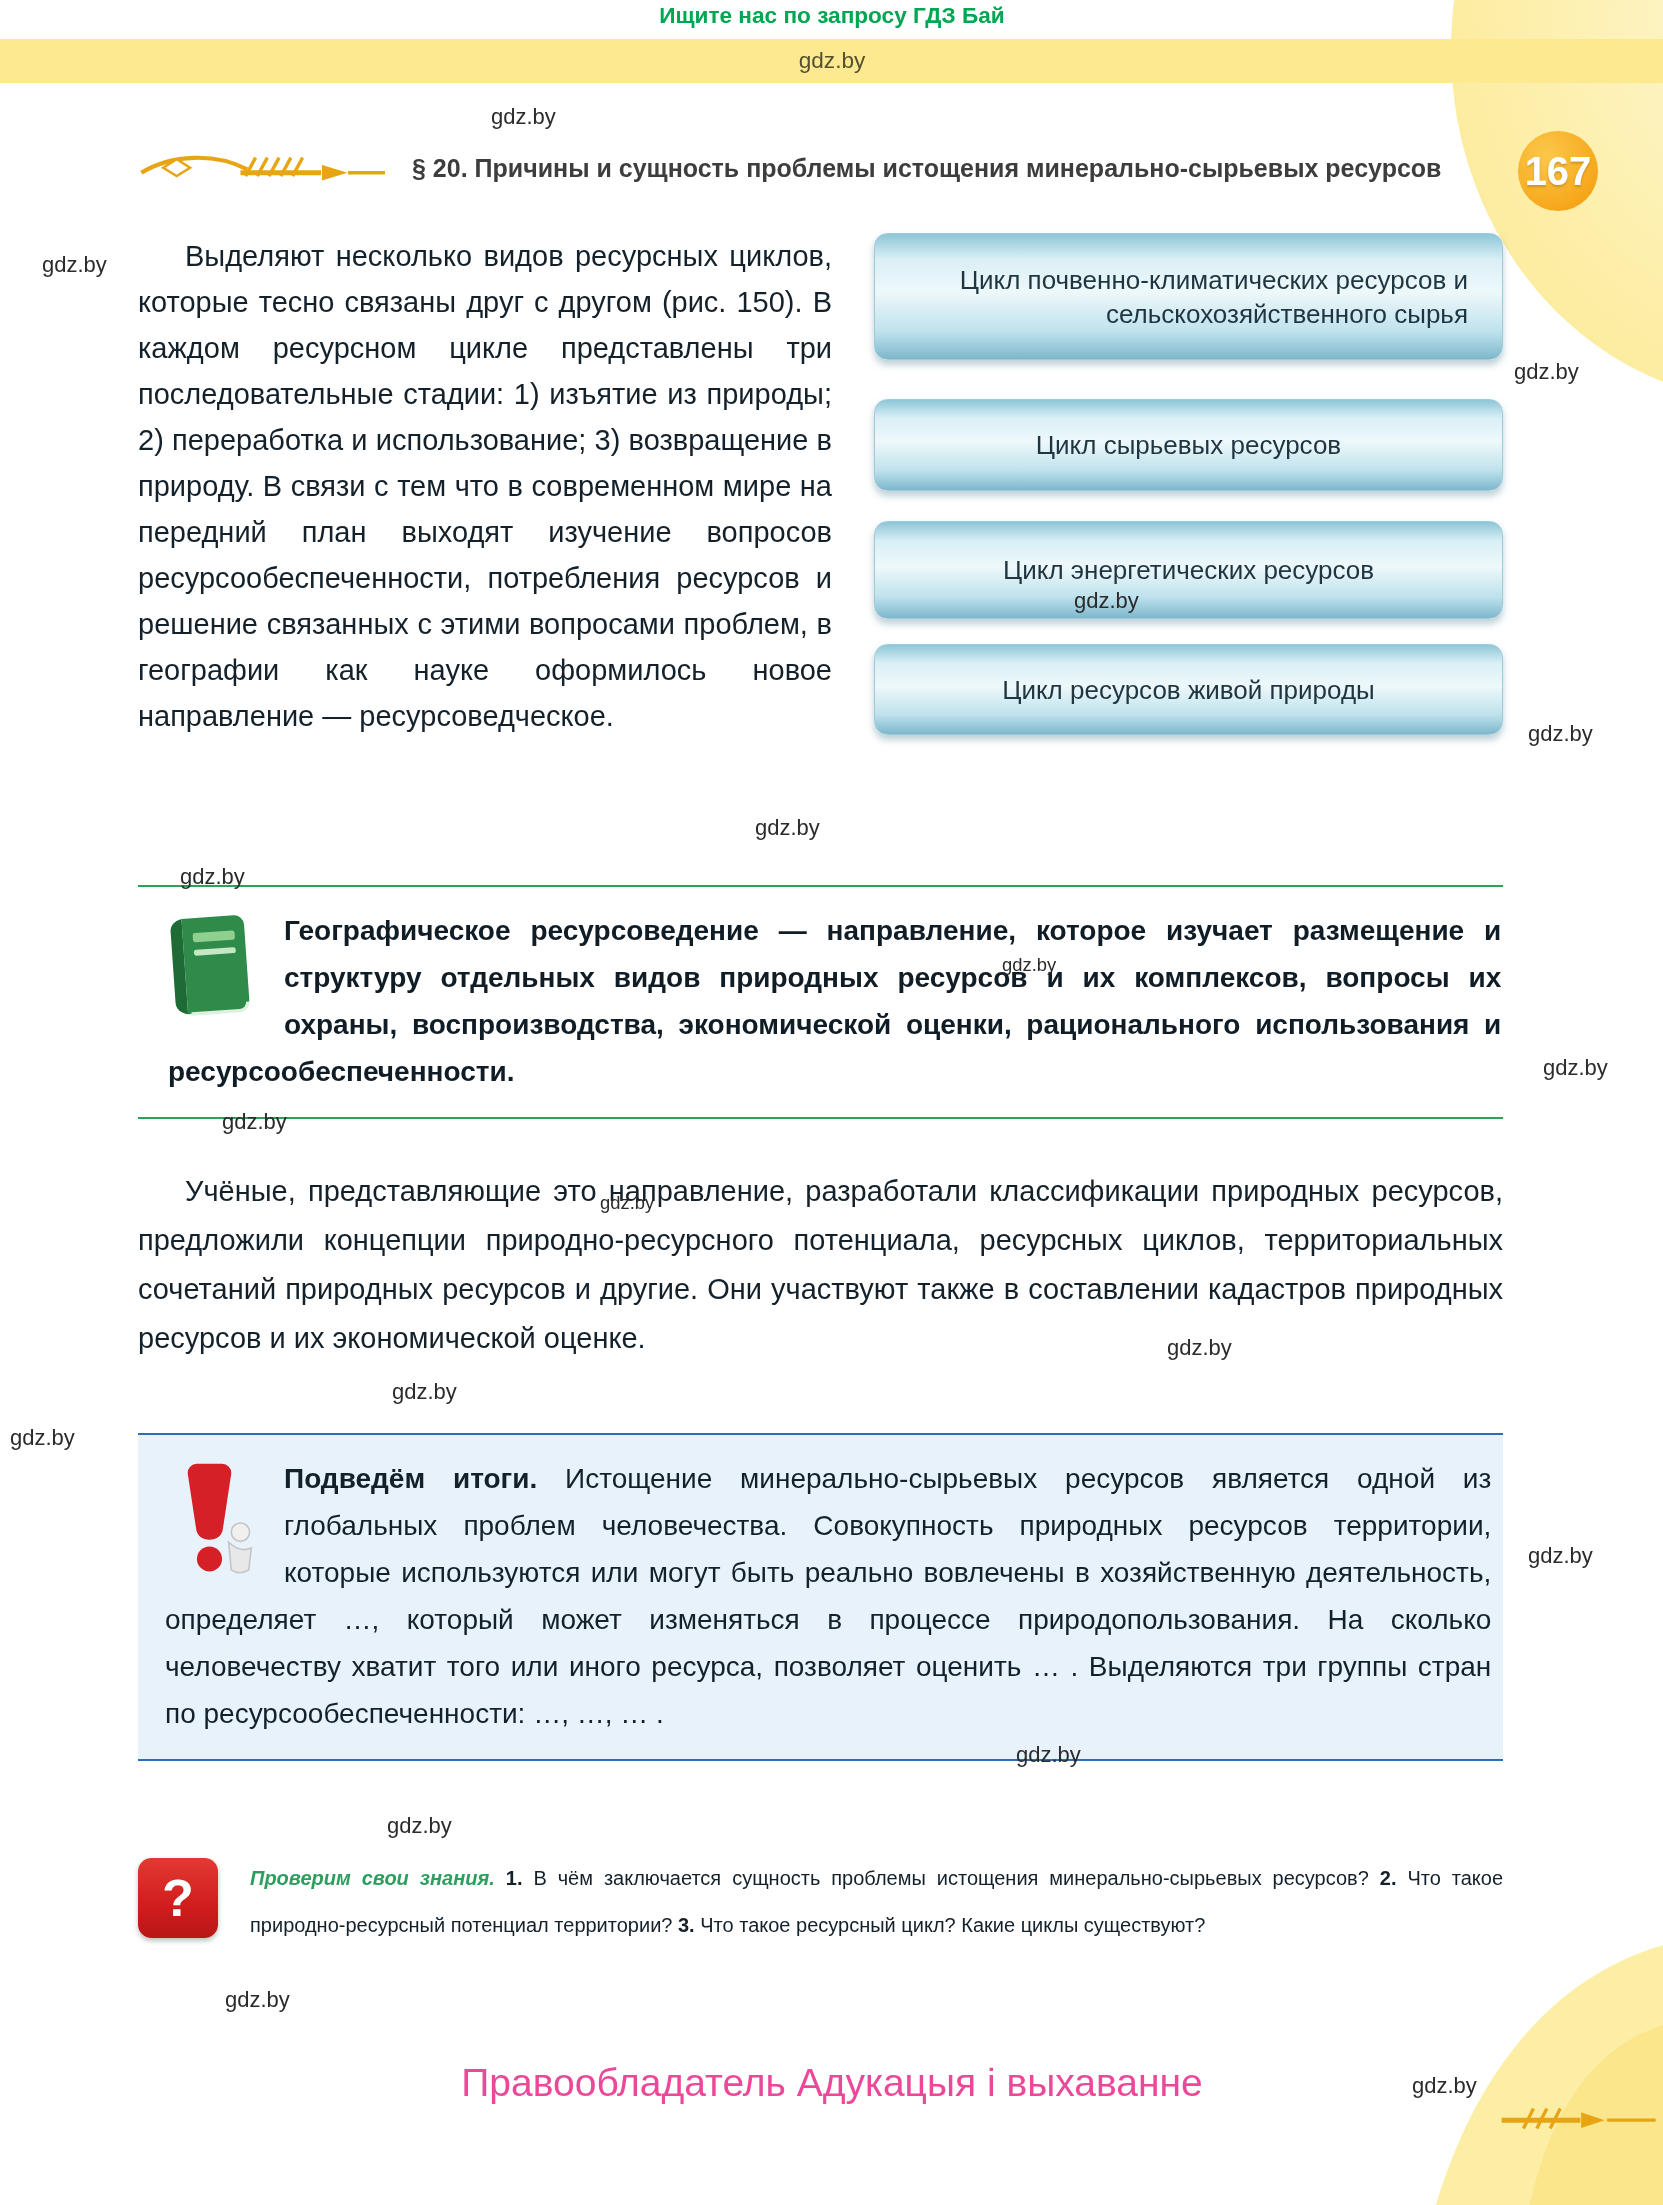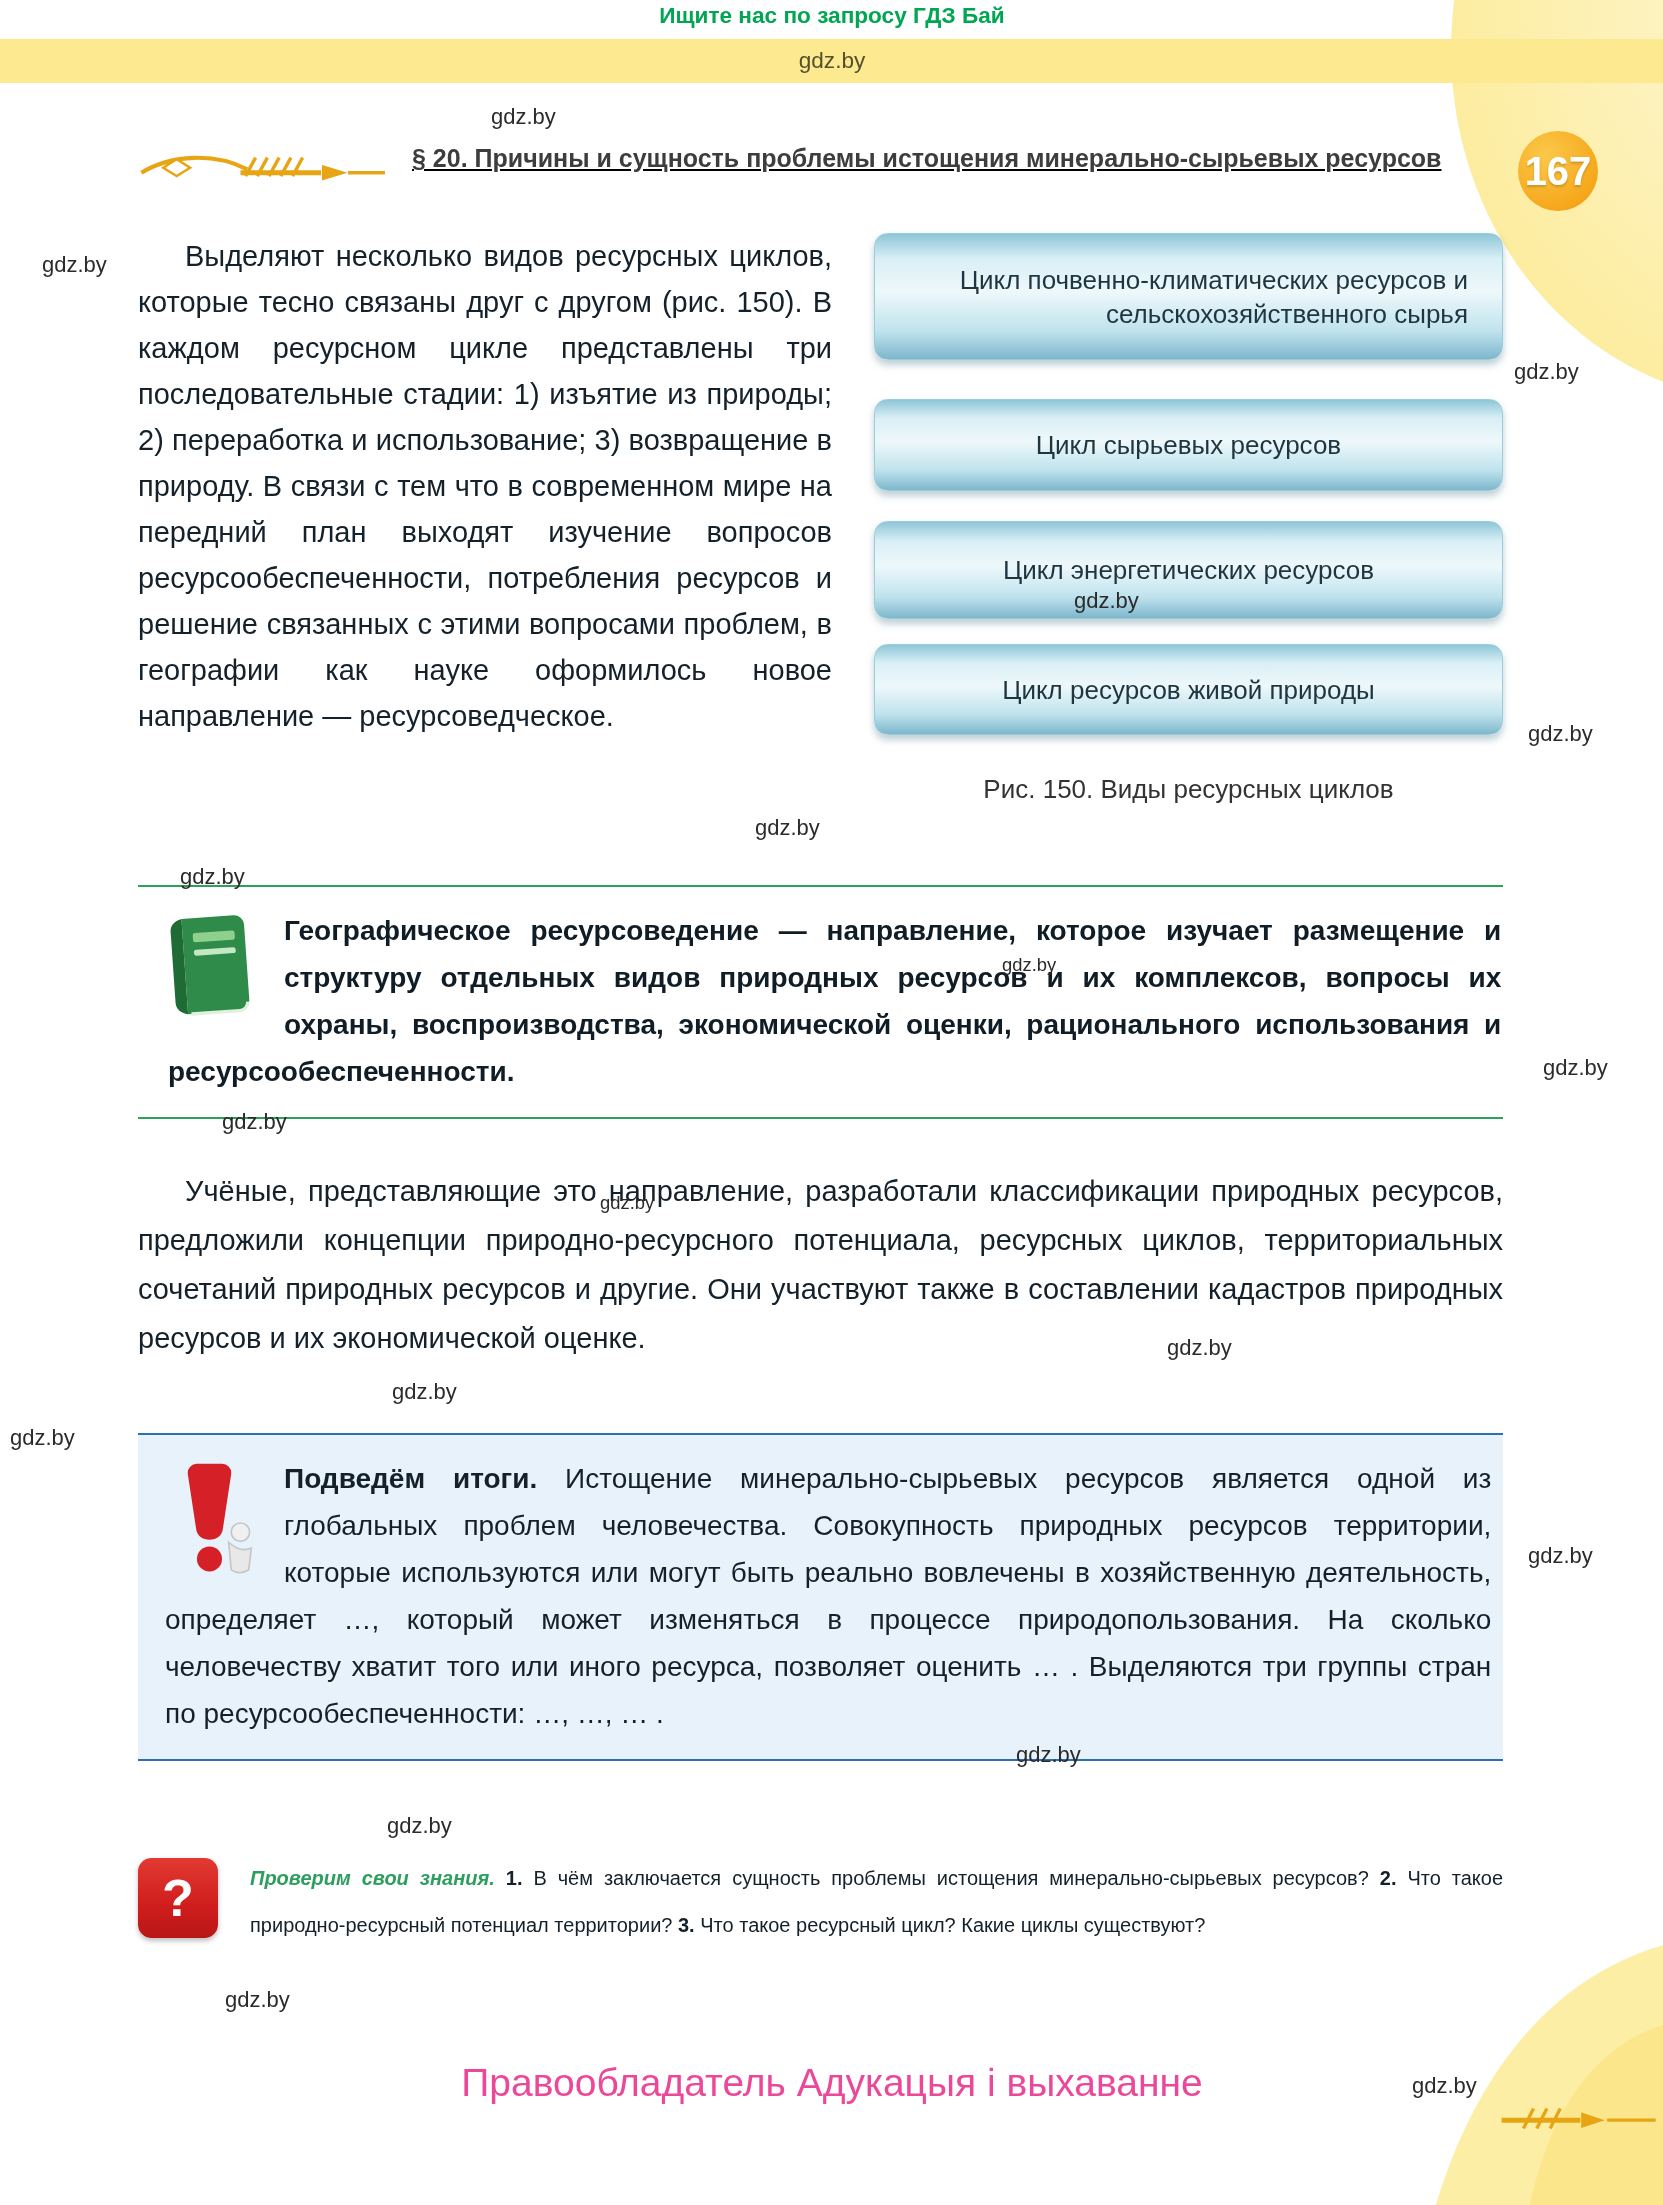--- a/index.html
+++ b/index.html
@@ -11,21 +11,21 @@
   .swoosh-top { position:absolute; left:1451px; top:-302px; width:637px; height:704px; border-radius:50%;
     background:radial-gradient(ellipse at 50% 45%, #fdf6d0 0%, #fdeea6 62%, #fbe88e 100%); z-index:0; }
   .swoosh-bottom { position:absolute; right:0; bottom:0; z-index:0; }
   .bottom-ornament { position:absolute; right:5px; top:2100px; z-index:2; }
 
   .top-promo { position:absolute; top:3.4px; left:0; width:100%; text-align:center;
     color:#00a651; font-weight:bold; font-size:22.6px; z-index:3; }
   .yellow-band { position:absolute; top:39px; left:0; width:100%; height:44px; background:#fce990; z-index:1; }
   .band-wm { display:block; width:100%; line-height:44px; text-align:center; color:#55512e; font-size:22.6px; }
 
-  .header-row { position:absolute; top:144px; left:138px; width:1342px; display:flex; align-items:flex-start; z-index:2;text-decoration:underline; }
+  .header-row { position:absolute; top:144px; left:138px; width:1342px; display:flex; align-items:flex-end; z-index:2; }
   .ornament { flex:0 0 auto; }
   .header-title { margin-left:22px; font-size:25px; font-weight:600; color:#3d3d3d; white-space:nowrap; }
 
   .page-circle { position:absolute; left:1518px; top:131px; width:80px; height:80px; border-radius:50%;
     background:radial-gradient(circle at 35% 30%, #fbc84a, #f6a81c 70%, #ef9609 100%);
     color:#ffffff; font-size:40px; font-weight:bold; display:flex; align-items:center; justify-content:center;
     text-shadow:0 1.7px 2.5px rgba(0,0,0,0.18); z-index:3; }
 
   .intro { position:absolute; top:233px; left:138px; width:1365px; display:flex; z-index:2; }
   .intro-para { width:694px; font-size:29px; line-height:46px; text-align:justify; text-indent:47px; color:#14212b; }
@@ -126,21 +126,20 @@
   <div class="intro">
     <p class="intro-para">Выделяют несколько видов ресурсных циклов, которые тесно связаны друг с другом (рис. 150). В каждом ресурсном цикле представлены три последовательные стадии: 1) изъятие из природы; 2) переработка и использование; 3) возвращение в природу. В связи с тем что в современном мире на передний план выходят изучение вопросов ресурсообеспеченности, потребления ресурсов и решение связанных с этими вопросами проблем, в географии как науке оформилось новое направление — ресурсоведческое.</p>
     <div class="figure-col">
       <div class="cycle-box box1">Цикл почвенно-климатических ресурсов и сельскохозяйственного сырья</div>
       <div class="cycle-box box2">Цикл сырьевых ресурсов</div>
       <div class="cycle-box box3">
         <span>Цикл энергетических ресурсов</span>
         <span class="box3-wm">gdz.by</span>
       </div>
       <div class="cycle-box box4">Цикл ресурсов живой природы</div>
-      <div class="figure-caption">Рис. 150. Виды ресурсных циклов</div>
     </div>
   </div>
 
   <div class="def-box">
     <div class="def-icon">
       <svg width="84" height="109" viewBox="0 0 100 130">
         <path d="M20 6 h62 a12 12 0 0 1 12 12 v90 a12 12 0 0 1 -12 12 h-62 z" fill="#2e8b4a"></path>
         <path d="M20 6 c-9 2 -14 7 -14 15 v84 c0 8 5 13 14 15 z" fill="#1f6b36"></path>
         <rect x="32" y="24" width="50" height="11" rx="3" fill="#8fd08f"></rect>
         <rect x="32" y="44" width="50" height="7" rx="3" fill="#c3e8c3"></rect>

